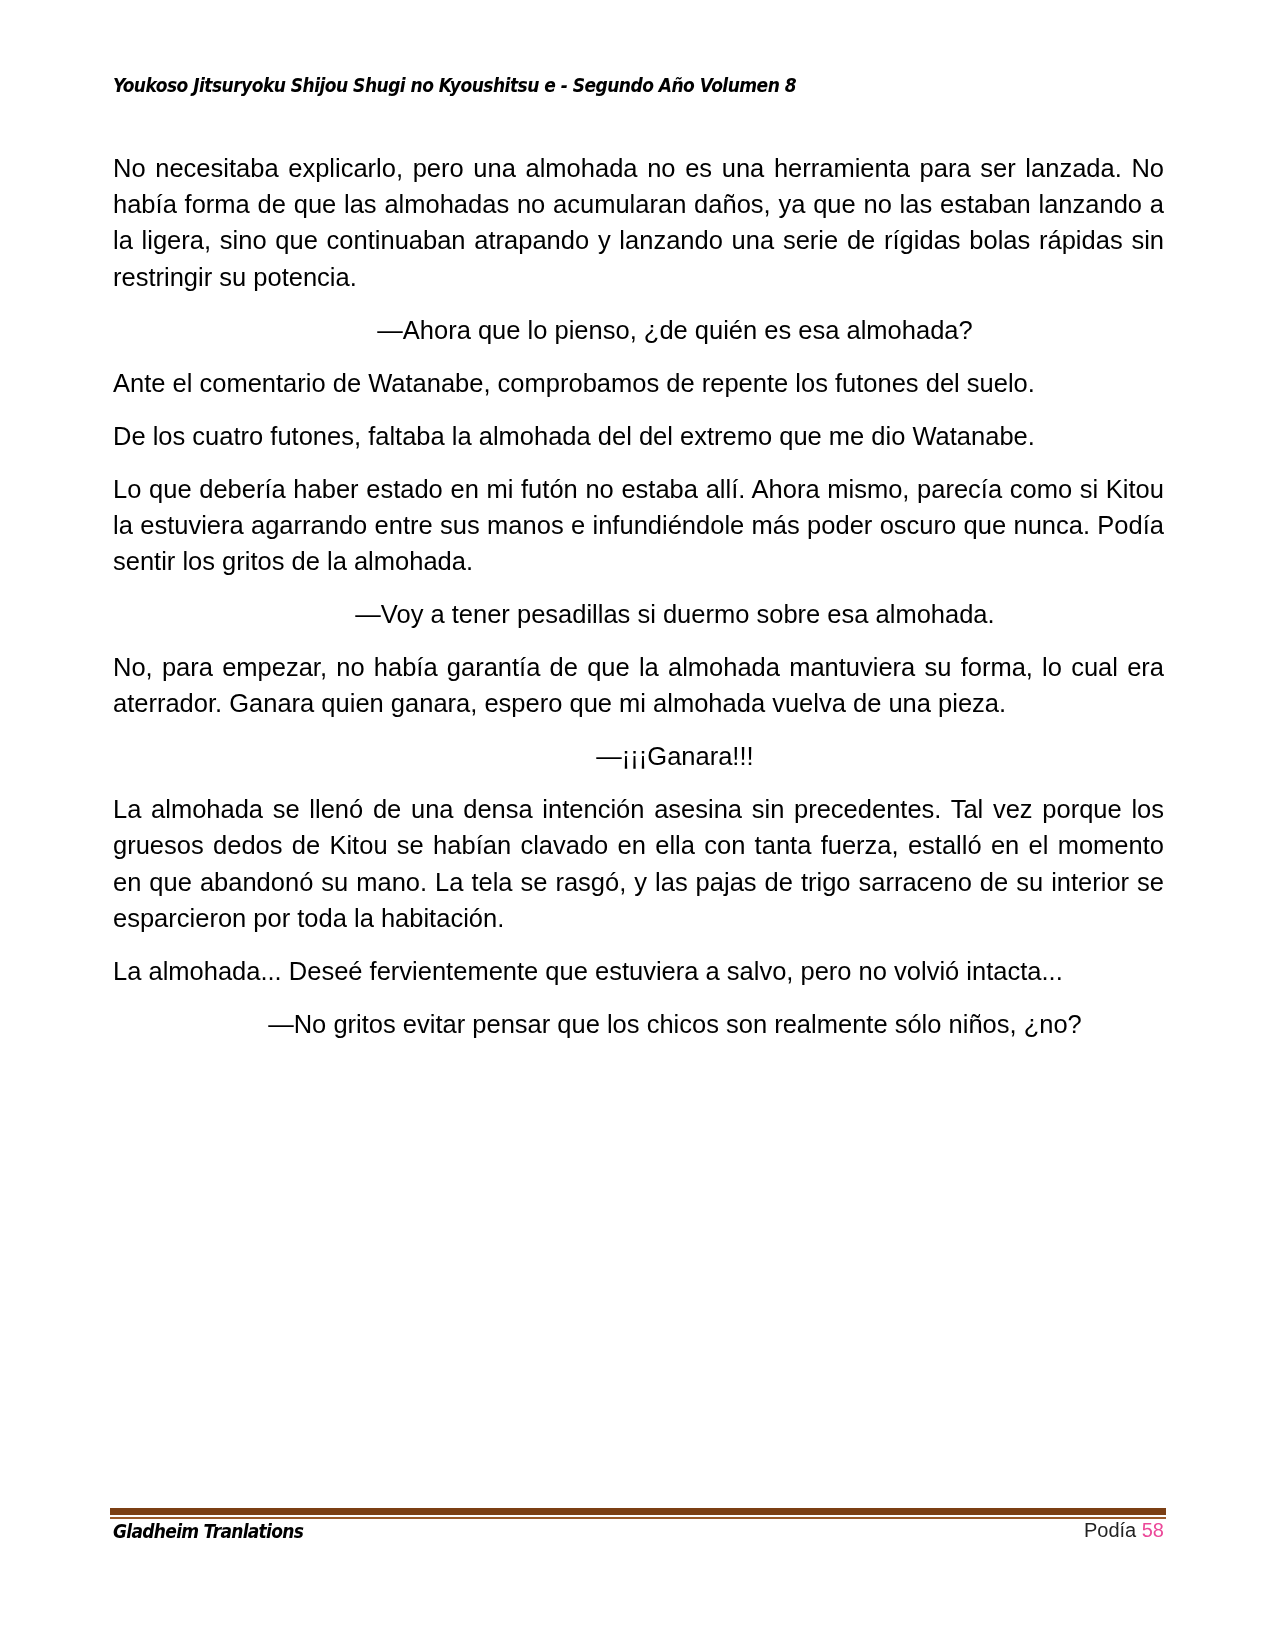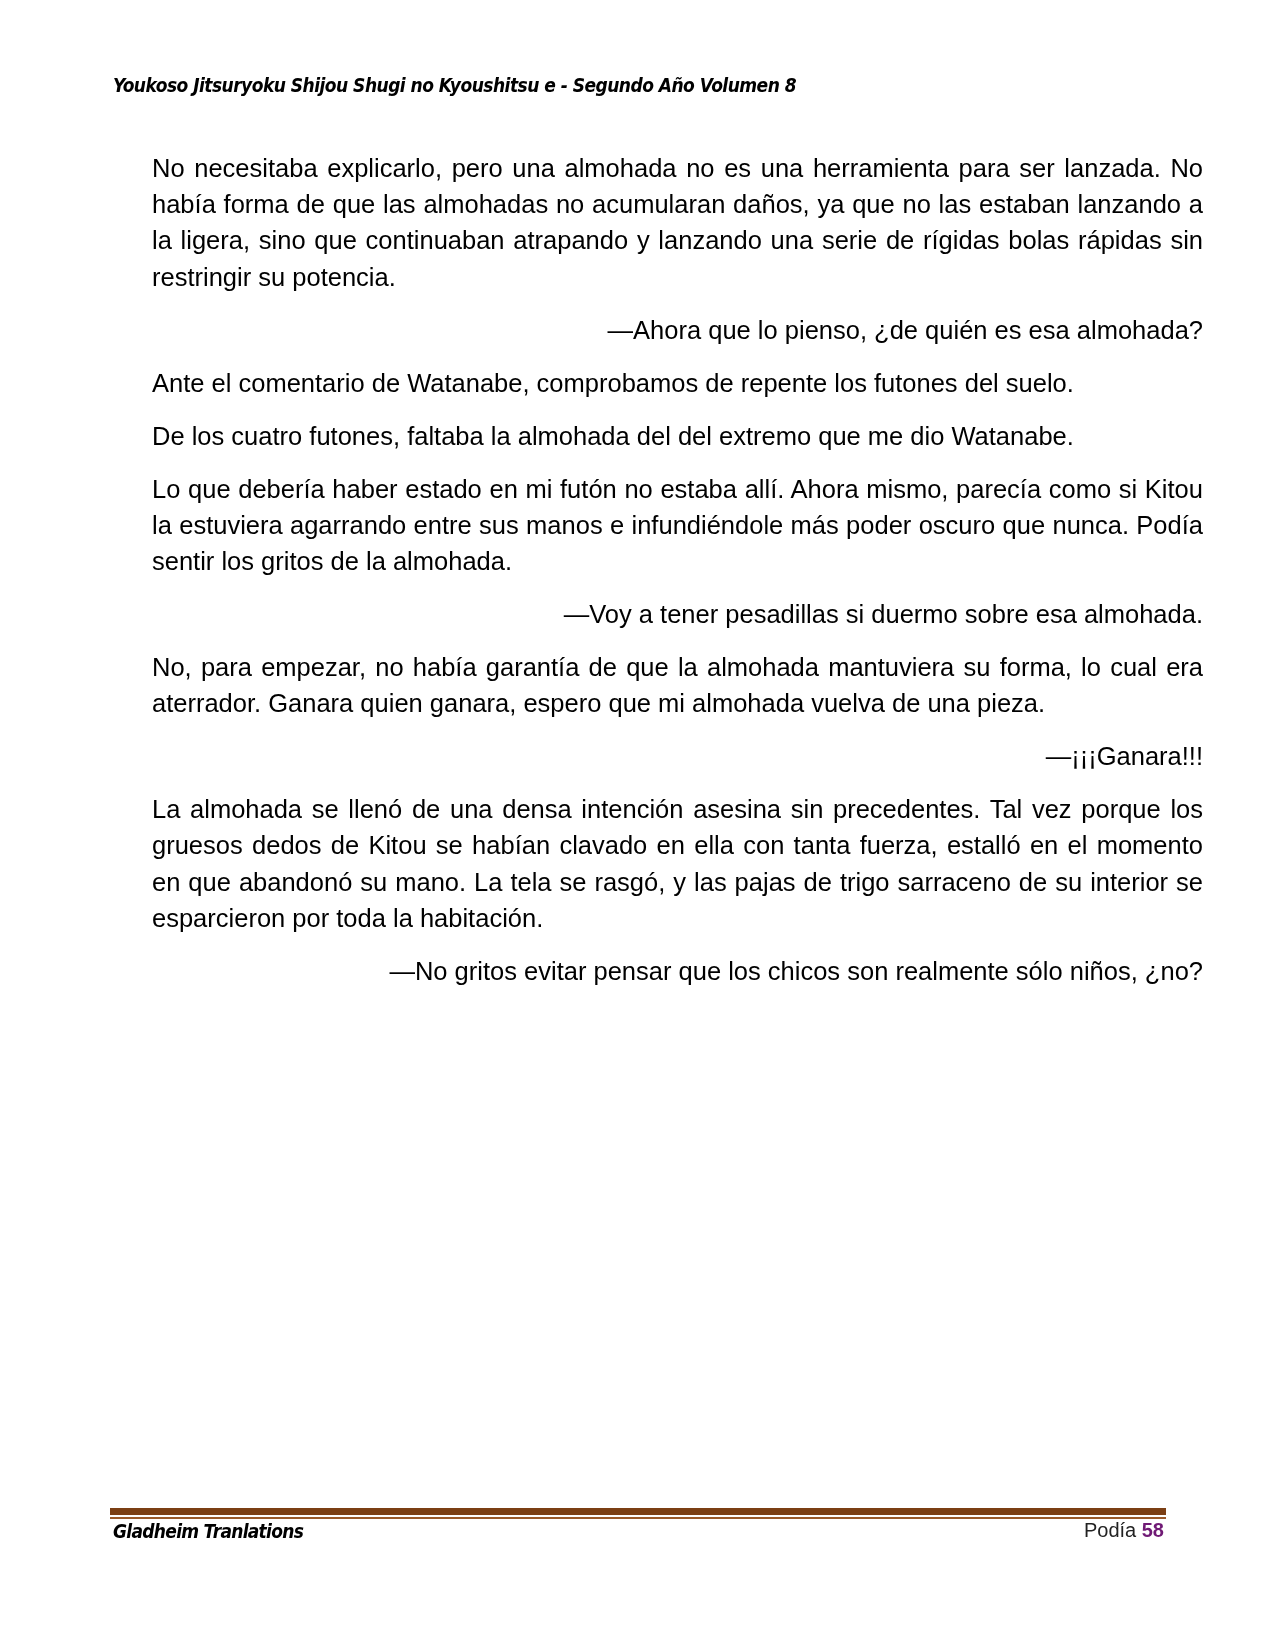--- a/index.html
+++ b/index.html
@@ -5,57 +5,58 @@
   html, body { margin: 0; padding: 0; background: #ffffff; }
   body { width: 1275px; height: 1650px; position: relative; overflow: hidden; color: #000; }
   .page-header {
     position: absolute; left: 113px; top: 74px;
     font-family: "DejaVu Sans", sans-serif; font-weight: bold; font-style: italic;
     font-size: 19px; letter-spacing: -0.6px; color: #000;
     transform: scaleX(0.9); transform-origin: left center; white-space: nowrap;
   }
   .content {
     position: absolute; left: 113px; top: 150px; width: 1051px;
-    font-family: "Liberation Sans", sans-serif; font-size: 25.5px; line-height: 36.2px; margin-left: 39px;
+    font-family: "Liberation Sans", sans-serif; font-size: 25.5px; line-height: 36.2px;
   }
   .para { margin: 0 0 16.8px 0; text-align: justify; }
-  .dialog { margin: 0 0 16.8px 0; padding-left: 73px; text-align: right; }
+  .dialog { margin: 0 0 16.8px 0; padding-left: 73px; text-align: center; }
   .footer-rule {
     position: absolute; left: 110px; top: 1508px; width: 1056px; height: 7px; background: #7B3F14;
   }
   .footer-rule2 {
     position: absolute; left: 110px; top: 1517px; width: 1056px; height: 2px; background: #9A5A2A;
   }
   .footer-left {
     position: absolute; left: 113px; top: 1520px;
     font-family: "DejaVu Sans", sans-serif; font-weight: bold; font-style: italic;
     font-size: 19px; letter-spacing: -0.8px; transform: scaleX(0.9); transform-origin: left center;
     white-space: nowrap;
   }
   .footer-right {
     position: absolute; right: 111px; top: 1519px;
     font-family: "Liberation Sans", sans-serif; font-size: 20px; color: #222;
   }
-  .footer-right .pnum { font-weight: bold; color: #701a75; margin-top: 39px; }
+  .footer-right .pnum { font-weight: normal; color: #ec4899; margin-top: 39px; }
 </style>
 </head>
 <body>
 
 <div class="page-header">Youkoso Jitsuryoku Shijou Shugi no Kyoushitsu e - Segundo Año Volumen 8</div>
 
 <div class="content">
   <p class="para">No necesitaba explicarlo, pero una almohada no es una herramienta para ser lanzada. No había forma de que las almohadas no acumularan daños, ya que no las estaban lanzando a la ligera, sino que continuaban atrapando y lanzando una serie de rígidas bolas rápidas sin restringir su potencia.</p>
   <p class="dialog">—Ahora que lo pienso, ¿de quién es esa almohada?</p>
   <p class="para">Ante el comentario de Watanabe, comprobamos de repente los futones del suelo.</p>
   <p class="para">De los cuatro futones, faltaba la almohada del del extremo que me dio Watanabe.</p>
   <p class="para">Lo que debería haber estado en mi futón no estaba allí. Ahora mismo, parecía como si Kitou la estuviera agarrando entre sus manos e infundiéndole más poder oscuro que nunca. Podía sentir los gritos de la almohada.</p>
   <p class="dialog">—Voy a tener pesadillas si duermo sobre esa almohada.</p>
   <p class="para">No, para empezar, no había garantía de que la almohada mantuviera su forma, lo cual era aterrador. Ganara quien ganara, espero que mi almohada vuelva de una pieza.</p>
   <p class="dialog">—¡¡¡Ganara!!!</p>
   <p class="para">La almohada se llenó de una densa intención asesina sin precedentes. Tal vez porque los gruesos dedos de Kitou se habían clavado en ella con tanta fuerza, estalló en el momento en que abandonó su mano. La tela se rasgó, y las pajas de trigo sarraceno de su interior se esparcieron por toda la habitación.</p>
+  <p class="para">La almohada... Deseé fervientemente que estuviera a salvo, pero no volvió intacta...</p>
   <p class="dialog">—No gritos evitar pensar que los chicos son realmente sólo niños, ¿no?</p>
 </div>
 
 <div class="footer-rule"></div>
 <div class="footer-rule2"></div>
 
 <div class="footer-left">Gladheim Tranlations</div>
 <div class="footer-right">
   <span>Podía</span>
   <span class="pnum">58</span>

